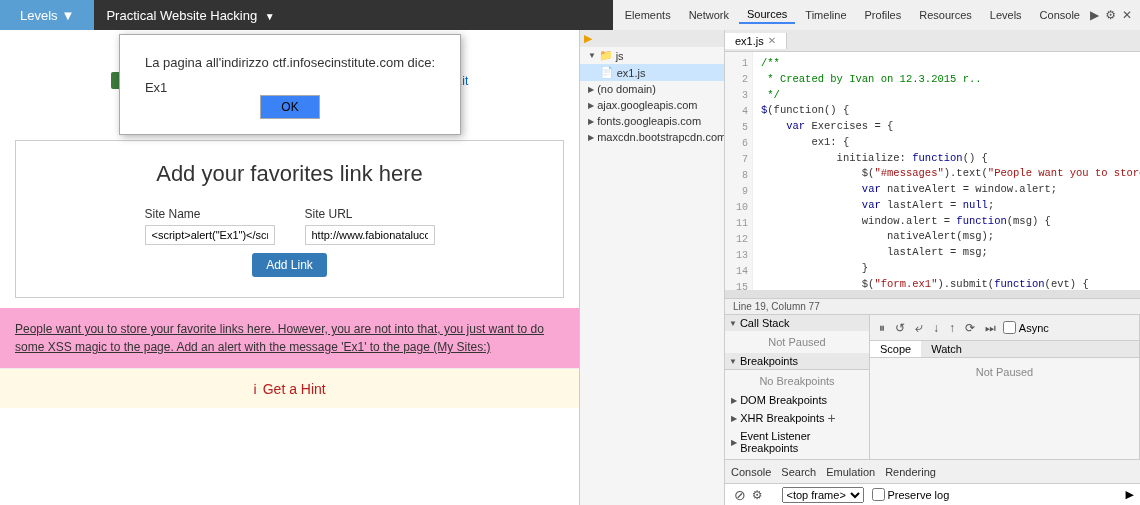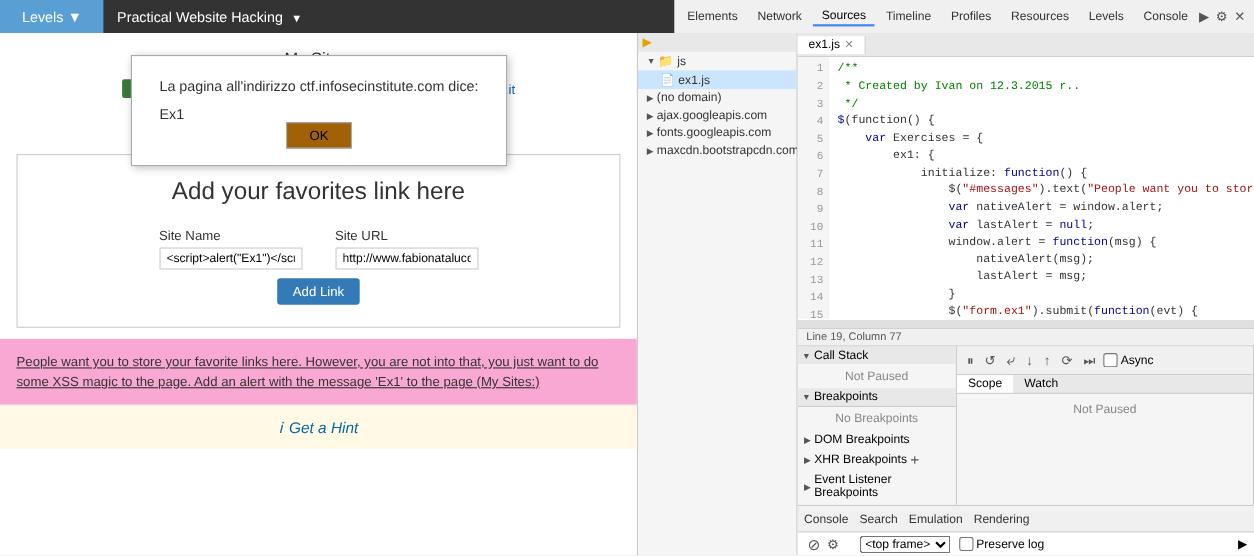--- a/index.html
+++ b/index.html
@@ -152,57 +152,56 @@
       flex-shrink: 0;
       text-decoration: underline;
     }
 
     
     .hint-section {
       background: #fff9e6;
       padding: 10px 15px;
       text-align: center;
       font-size: 14px;
-      color: #0369a1;
+      color: #b91c1c;
       border-top: 1px solid #eee;
       flex-shrink: 0;
-      font-style: italic;
     }
 
     
     .dialog-overlay {
       position: absolute;
       top: 0;
       left: 0;
       width: 580px;
       height: 100%;
       display: flex;
       align-items: flex-start;
       justify-content: center;
-      padding-top: 20px;
+      padding-top: 4px;
       z-index: 10;
     }
     .dialog-box {
       background: white;
       border: 1px solid #aaa;
       padding: 20px 25px 15px;
       min-width: 260px;
       box-shadow: 2px 2px 8px rgba(0,0,0,0.3);
     }
     .dialog-message {
       font-size: 13px;
       margin-bottom: 10px;
       color: #333;
     }
     .dialog-value {
       font-size: 13px;
       color: #333;
     }
     .dialog-ok-btn {
-      background: #a16207;
+      background: #3b82f6;
       border: 1px solid #aaa;
       padding: 4px 20px;
       cursor: pointer;
       font-size: 12px;
       display: block;
       margin: 0 auto;
     }
 
     
     .right-panel {

